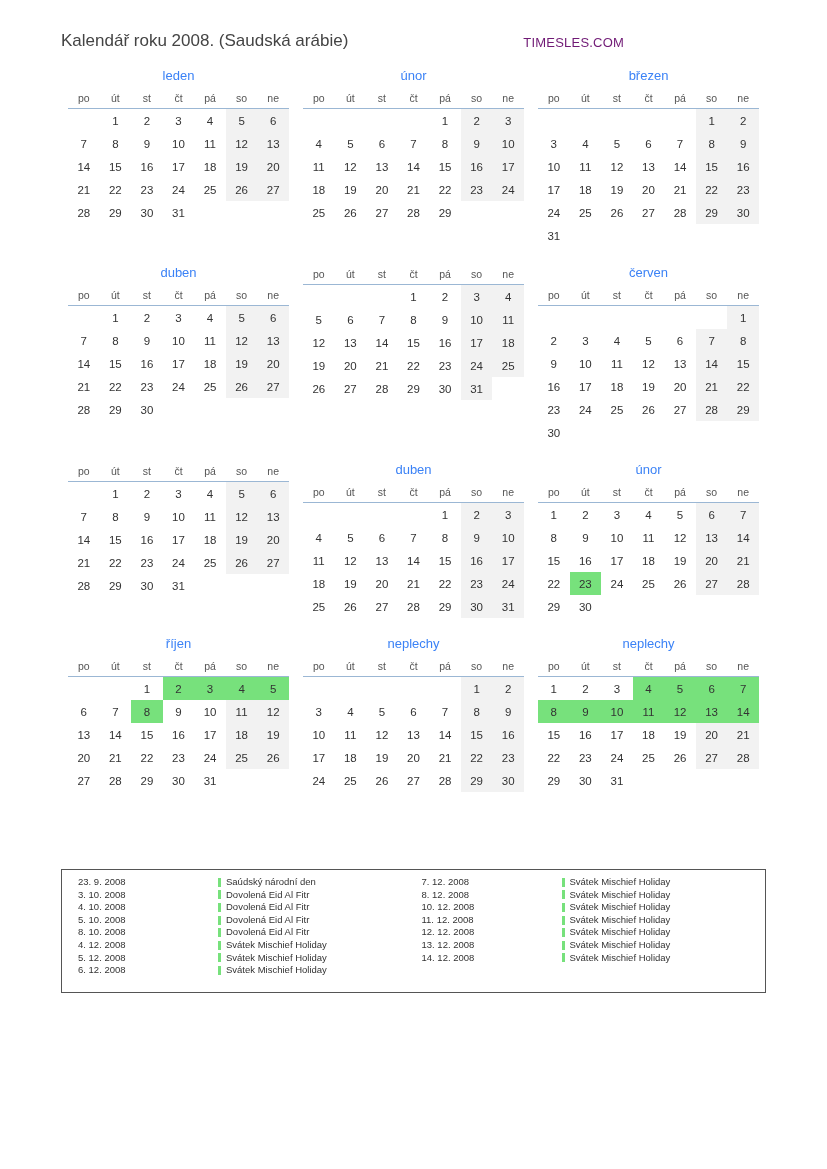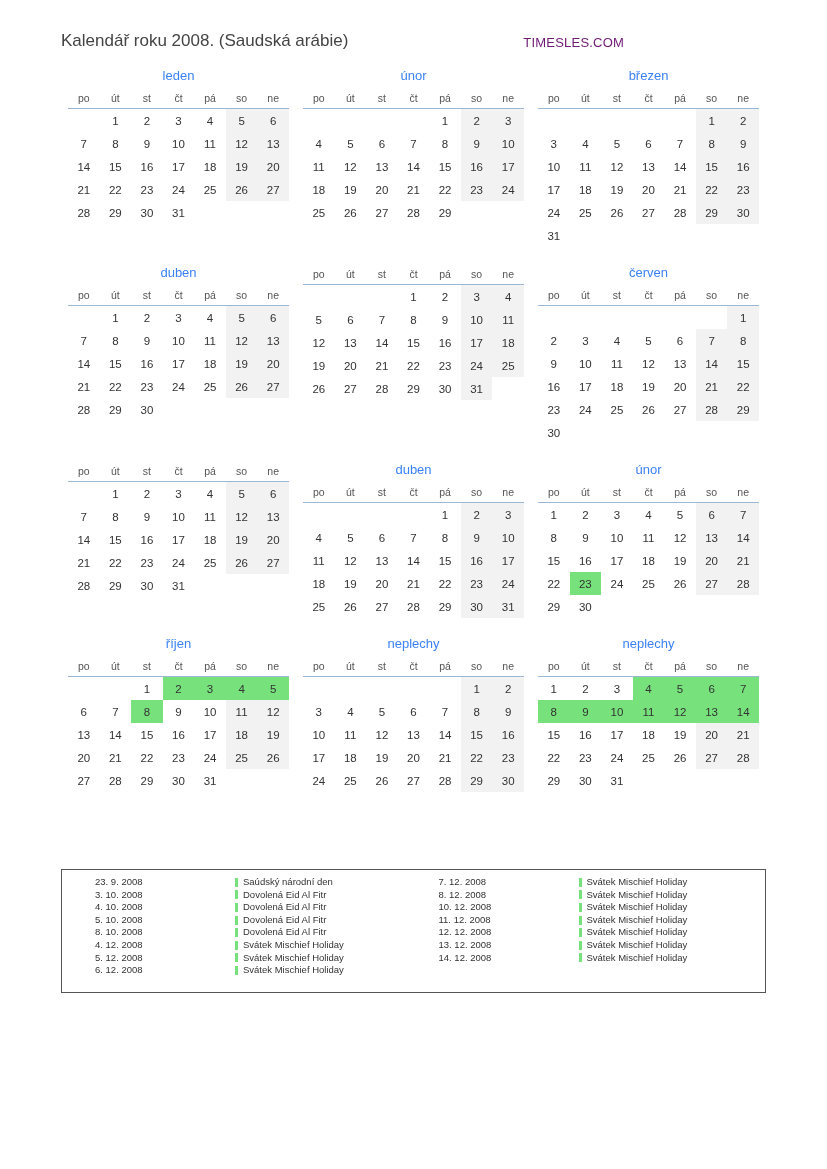--- a/index.html
+++ b/index.html
@@ -100,21 +100,20 @@
     width: 705px;
     height: 124px;
     border: 1px solid #555555;
     box-sizing: border-box;
     padding: 6px 8px;
   }
   .legend-cols {
     display: flex;
     width: 100%;
     height: 100%;
-    margin-left: 17px;
   }
   .legend-col {
     width: 50%;
     box-sizing: border-box;
   }
   .legend-row {
     display: flex;
     align-items: center;
     font-size: 9.5px;
     line-height: 12.6px;

